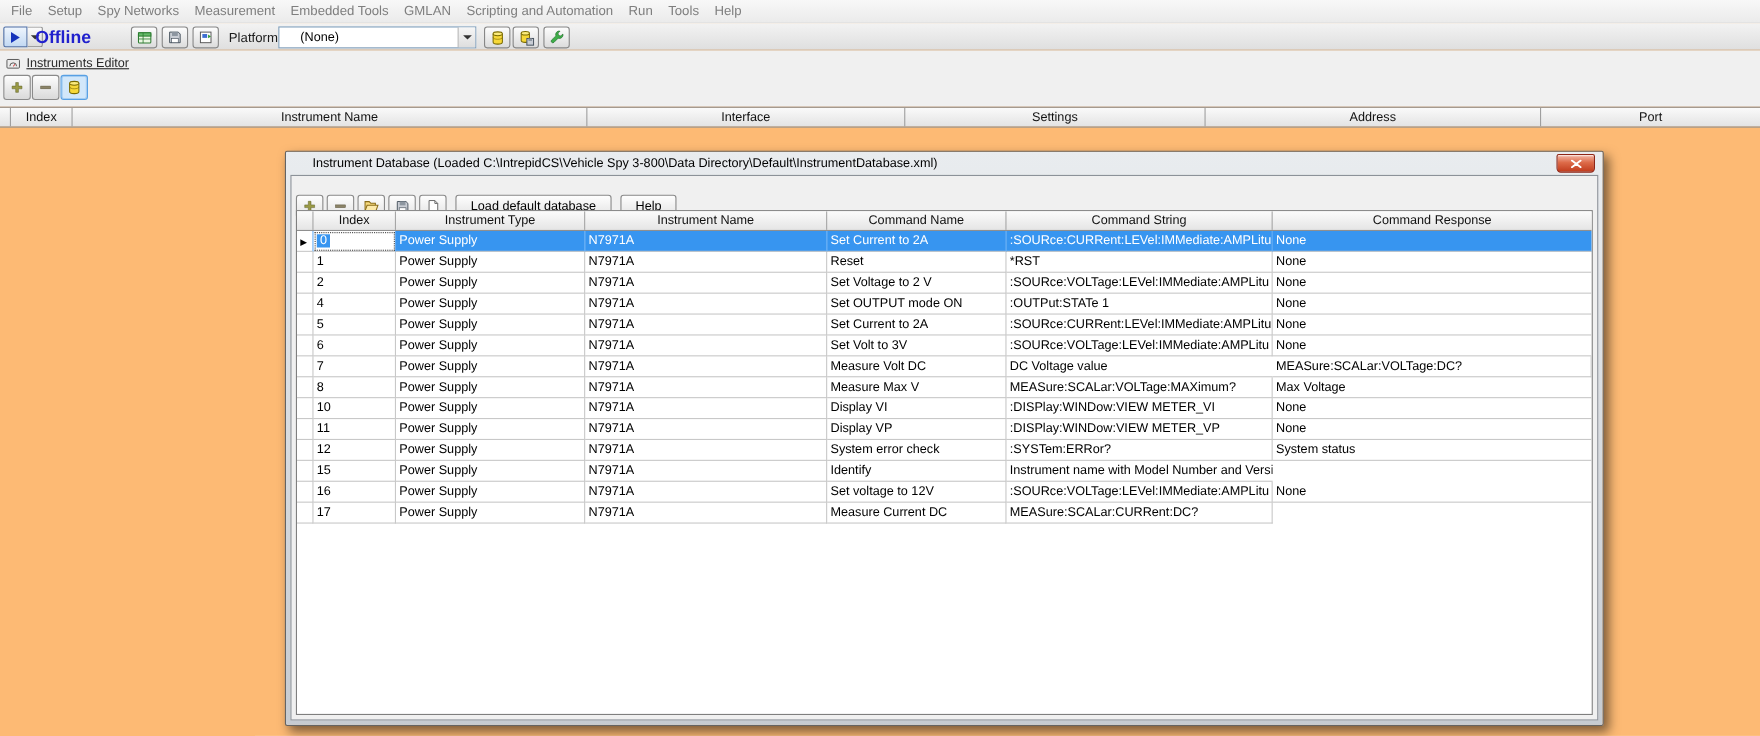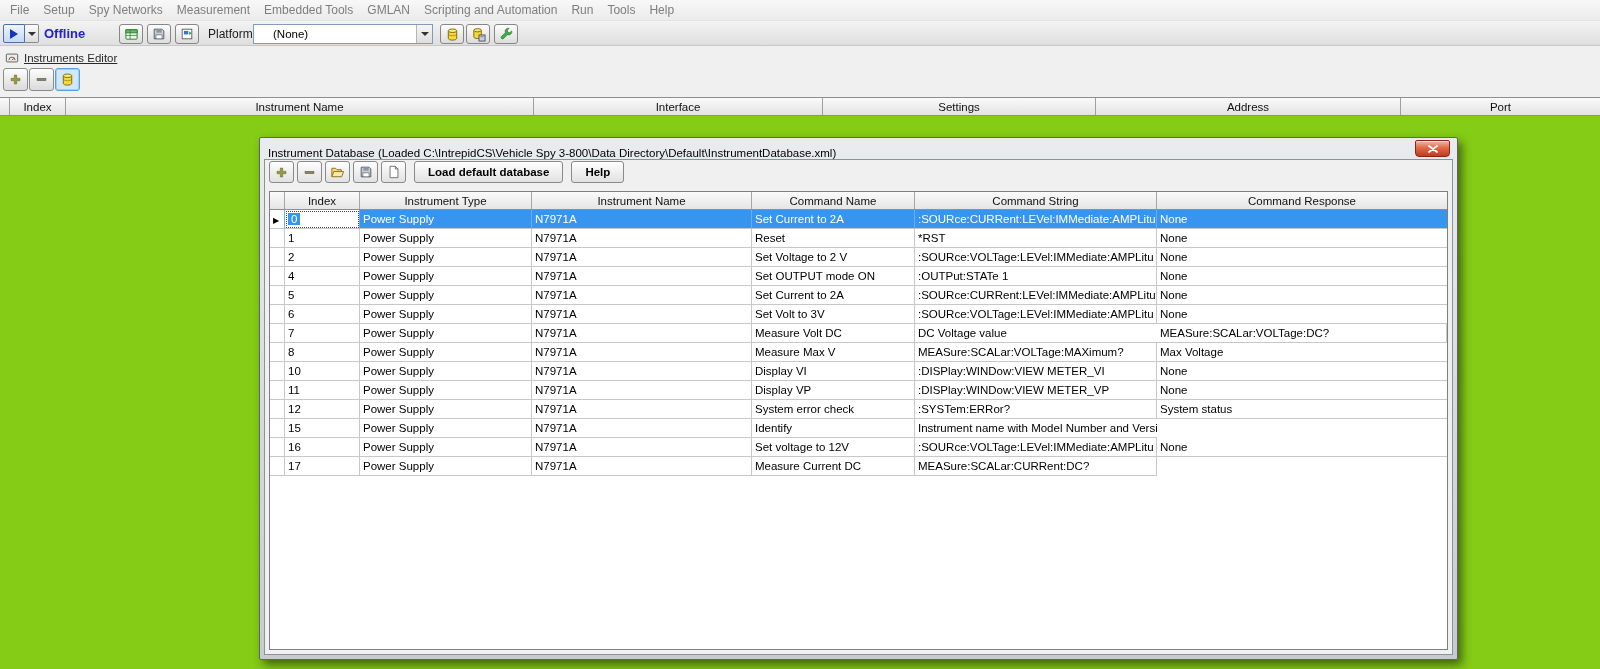--- a/index.html
+++ b/index.html
@@ -1,35 +1,35 @@
 <!DOCTYPE html>
 <html><head>
 <meta charset="utf-8">
 <style>
   * { margin:0; padding:0; box-sizing:border-box; }
   body { font-family:"Liberation Sans", sans-serif; background:#fff; }
-  .screen { position:relative; width:1600px; height:669px; overflow:hidden; background:#84cc16; }
+  .screen { position:relative; width:1600px; height:669px; overflow:hidden; background:#fdba74; }
 
   
   .menubar { position:absolute; top:0; left:0; right:0; height:21px;
     background:linear-gradient(#f8f8f8,#ebebeb); display:flex; align-items:center; padding-left:3px;
     border-bottom:1px solid #e3e3e3; }
   .menu-item { padding:0 7px; font-size:12px; color:#7e7e7e; line-height:21px; cursor:default; }
 
   
   .toolbar { position:absolute; top:21px; left:0; right:0; height:25px;
     background:linear-gradient(#f3f3f3,#dfdfdf); border-bottom:1px solid #c7c7c7; }
   .play-group { position:absolute; left:3px; top:3px; height:19px; display:flex; }
   .play-main { width:22px; height:19px; border:1px solid #4d6fa8; border-radius:2px 0 0 2px;
     background:linear-gradient(#eef5fd,#c3d9f3); display:flex; align-items:center; justify-content:center; }
   .play-tri { width:0; height:0; border-left:8px solid #1533bb; border-top:5px solid transparent; border-bottom:5px solid transparent; }
   .play-caret { width:14px; height:19px; border:1px solid #8a8a8a; border-left:none; border-radius:0 2px 2px 0;
     background:linear-gradient(#fbfbfb,#dcdcdc); display:flex; align-items:center; justify-content:center; }
   .caret-down { width:0; height:0; border-top:4px solid #333; border-left:4px solid transparent; border-right:4px solid transparent; }
-  .offline { position:absolute; left:44px; top:5px; font-size:13px; font-weight:bold; color:#2121cd; }
+  .offline { position:absolute; left:32px; top:5px; font-size:16px; font-weight:bold; color:#2121cd; }
   .tbtn { position:absolute; top:3px; width:24px; height:20px; border:1px solid #878787; border-radius:3px;
     background:linear-gradient(#fdfdfd,#dcdcdc); display:flex; align-items:center; justify-content:center; }
   .platform-label { position:absolute; left:208px; top:6px; font-size:12px; color:#1c1c1c; }
   .combo { position:absolute; left:253px; top:3px; width:180px; height:20px; background:#fff;
     border:1px solid #7f9db9; display:flex; align-items:center; padding-left:19px; font-size:11.5px; color:#000; }
   .combo-arrow { margin-left:auto; width:16px; height:100%; border-left:1px solid #b5b5b5;
     background:linear-gradient(#f6f6f6,#dedede); display:flex; align-items:center; justify-content:center; }
   .desktop-tab { position:absolute; left:521px; top:2px; height:23px; padding:0 10px 0 6px;
     border:1px solid #9b9b9b; border-bottom:none; border-radius:3px 3px 0 0;
     background:linear-gradient(#fdfdfd,#ededed); display:flex; align-items:center; gap:5px; font-size:11.5px; color:#111;margin-top:44px; }
@@ -46,27 +46,27 @@
     grid-template-columns:10px 56px 468px 289px 273px 305px 1fr;
     background:linear-gradient(#fafafa,#e3e3e3); border-top:1px solid #8f8f8f; border-bottom:1px solid #8f8f8f;
     font-size:11.5px; color:#111; }
   .hc { border-right:1px solid #9f9f9f; display:flex; align-items:center; justify-content:center;
     white-space:nowrap; overflow:hidden; }
 
   
   .dialog { position:absolute; left:259px; top:137px; width:1199px; height:523px;
     border:1px solid #646464; border-radius:2px; background:linear-gradient(#e9ecef,#c6cbd1);
     padding:0 4px 4px 4px; box-shadow:4px 5px 10px rgba(0,0,0,.5); }
-  .dtitle { height:21px; display:flex; align-items:flex-end; padding-left:4px; font-size:11.5px; color:#000; }
+  .dtitle { height:21px; display:flex; align-items:center; padding-left:4px; font-size:11.5px; color:#000;margin-left:16px; }
   .close-btn { position:absolute; right:7px; top:2px; width:35px; height:17px;
     border:1px solid #8e2516; border-radius:2px 2px 4px 4px;
     background:linear-gradient(#f3b7a6,#dd6b49 45%,#c13c1d);
     display:flex; align-items:center; justify-content:center; box-shadow:inset 0 1px 0 rgba(255,255,255,.55); }
   .dclient { position:relative; height:calc(100% - 21px); background:#f0f0f0; border:1px solid #8c9299; }
-  .dtoolbar { position:absolute; top:0; left:4px; height:23px; display:flex; gap:3px; align-items:flex-end;font-weight:bold; }
+  .dtoolbar { position:absolute; top:16px; left:4px; height:23px; display:flex; gap:3px; align-items:center; }
   .dbtn { width:25px; height:22px; border:1px solid #8a8a8a; border-radius:3px;
     background:linear-gradient(#fefefe,#e1e1e1); display:flex; align-items:center; justify-content:center; }
   .dtext-btn { height:22px; padding:0 13px; margin-left:5px; font-size:11.5px; color:#000;
     border:1px solid #8a8a8a; border-radius:3px; background:linear-gradient(#fefefe,#e1e1e1);
     display:flex; align-items:center; justify-content:center; }
   .dtable { position:absolute; top:31px; left:4px; right:4px; bottom:4px;
     background:#fff; border:1px solid #7f7f7f; overflow:hidden; }
   .dhead { display:grid; grid-template-columns:15px 75px 172px 220px 163px 242px 1fr; height:18px;
     background:linear-gradient(#fbfbfb,#e5e5e5); border-bottom:1px solid #8f8f8f; font-size:11.5px; color:#111; }
   .dhead .hc { border-right:1px solid #a6a6a6; }

